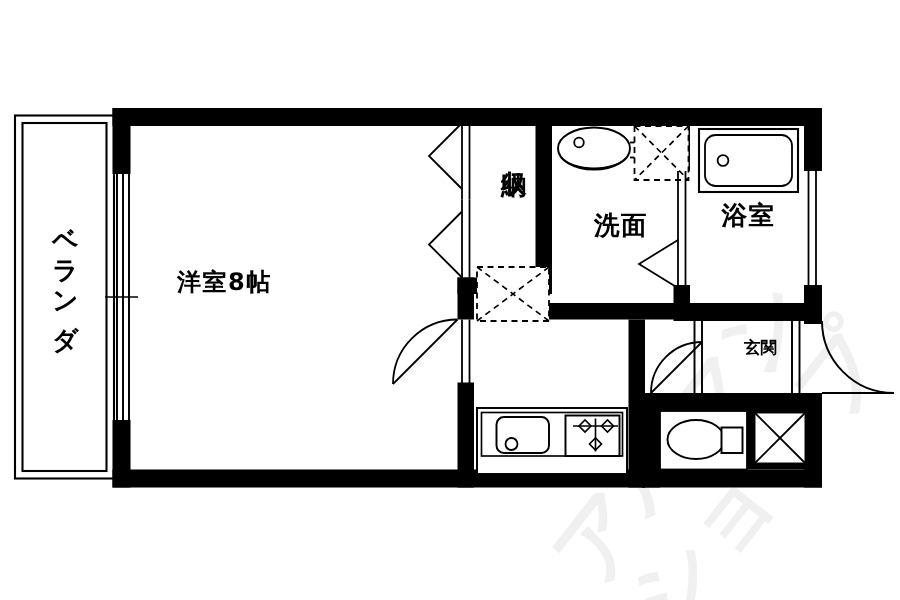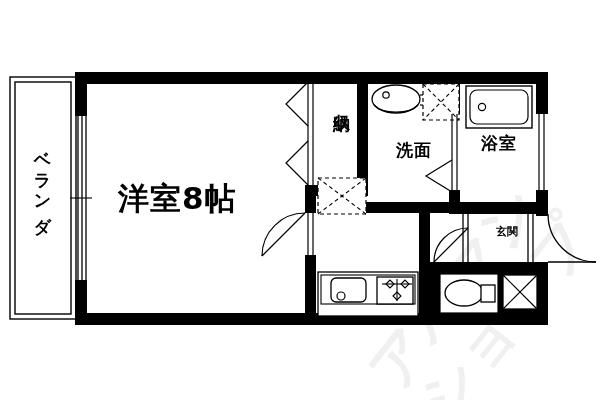--- a/index.html
+++ b/index.html
@@ -26,21 +26,21 @@
     font-family: "DejaVu Sans", "Liberation Sans", sans-serif;
     font-weight: 700;
     white-space: nowrap;
     user-select: none;
   }
   .vert {
     writing-mode: vertical-rl;
     text-orientation: upright;
   }
   #label-veranda { left: 32px; top: 140px; font-size: 17px; letter-spacing: 2px; }
-  #label-main    { left: 118px; top: 178px; font-size: 31px; letter-spacing: 1px; }
+  #label-main    { left: 118px; top: 178px; font-size: 16px; letter-spacing: 1px; }
   #label-closet  { left: 331px; top: 100px; font-size: 17px; letter-spacing: 1px; }
   #label-wash    { left: 396px; top: 139px; font-size: 17px; letter-spacing: 1px; }
   #label-bath    { left: 481px; top: 132px; font-size: 17px; letter-spacing: 1px; }
   #label-genkan  { left: 496px; top: 224px; font-size: 11px; letter-spacing: 0px; }
 </style>
 </head>
 <body>
 
 <div id="plan">
 

